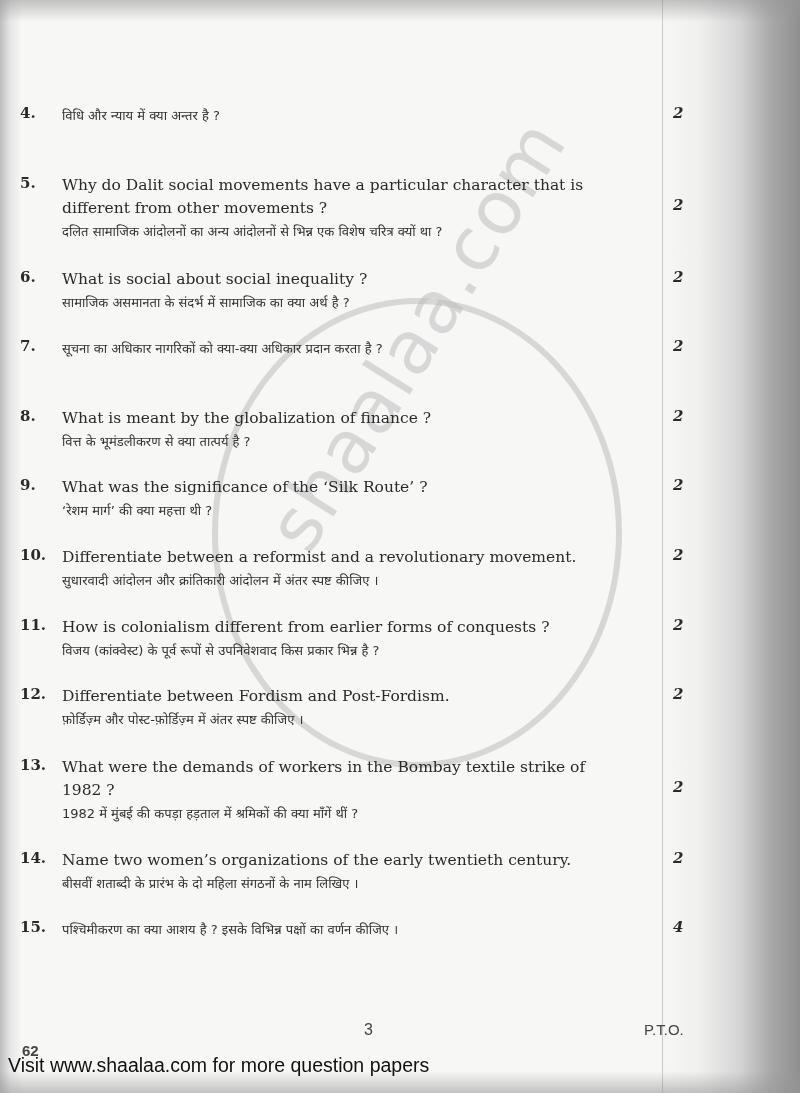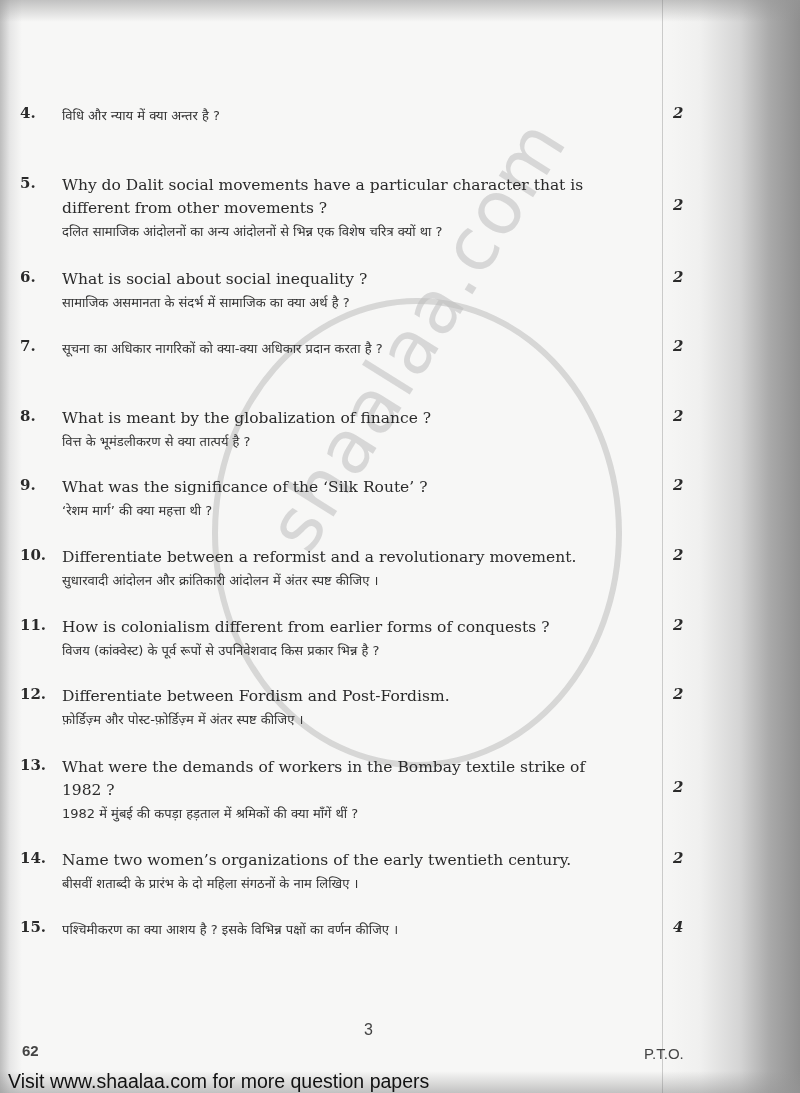--- a/index.html
+++ b/index.html
@@ -43,22 +43,22 @@
       font-weight: bold; font-size: 15px;
     }
     .qbody { position: absolute; left: 42px; top: 0; width: 600px; }
     .en { font-size: 15.5px; line-height: 23px; }
     .hi { font-family: "DejaVu Sans", sans-serif; font-size: 13px; line-height: 24px; color: #333; }
     .marks {
       position: absolute; left: 673px; font-style: italic; font-weight: bold; font-size: 15px;
     }
     .footer-left { position: absolute; left: 22px; top: 1042px; font-family: "Liberation Sans", sans-serif; font-weight: bold; font-size: 15px; color: #444; }
     .footer-center { position: absolute; left: 364px; top: 1021px; font-family: "Liberation Sans", sans-serif; font-size: 16px; color: #444; }
-    .footer-right { position: absolute; left: 644px; top: 1021px; font-family: "Liberation Sans", sans-serif; font-size: 15px; color: #444; margin-top: 24px; }
-    .visit { position: absolute; left: 8px; top: 1054px; font-family: "Liberation Sans", sans-serif; font-size: 19.5px; color: #111; margin-top: 16px; }
+    .footer-right { position: absolute; left: 644px; top: 1021px; font-family: "Liberation Sans", sans-serif; font-size: 15px; color: #444; }
+    .visit { position: absolute; left: 8px; top: 1054px; font-family: "Liberation Sans", sans-serif; font-size: 19.5px; color: #111; }
   </style>
 </head>
 <body>
 
 <div class="page">
   <div class="top-shade"></div>
   <div class="bottom-shade"></div>
   <div class="margin-line"></div>
   <div class="watermark"></div>
   <div class="watermark-text">shaalaa.com</div>

